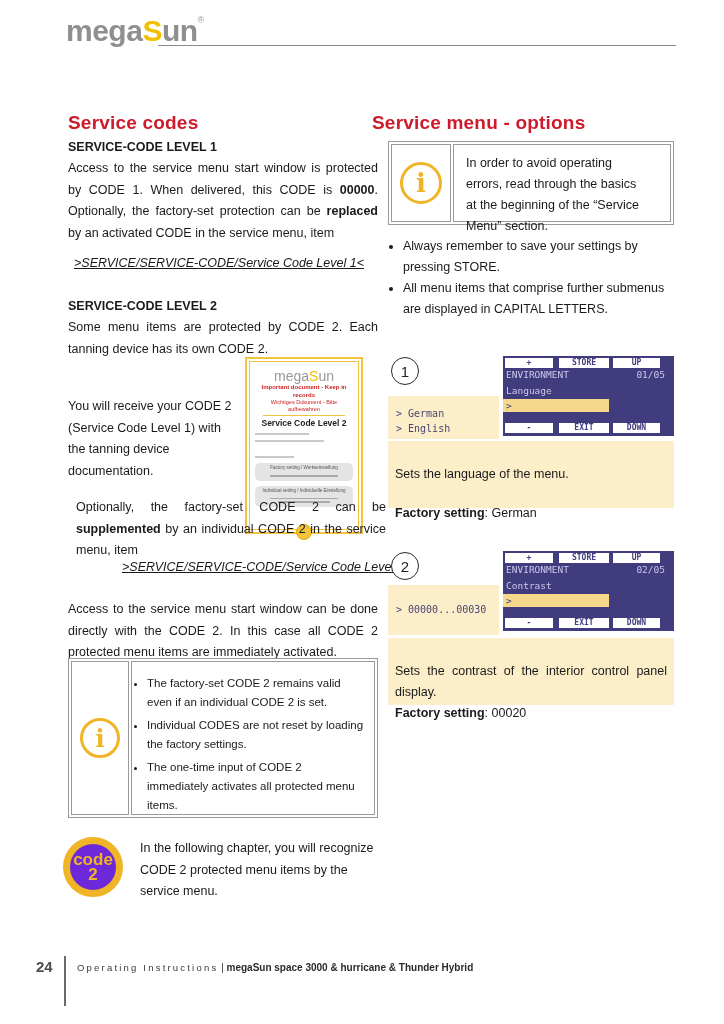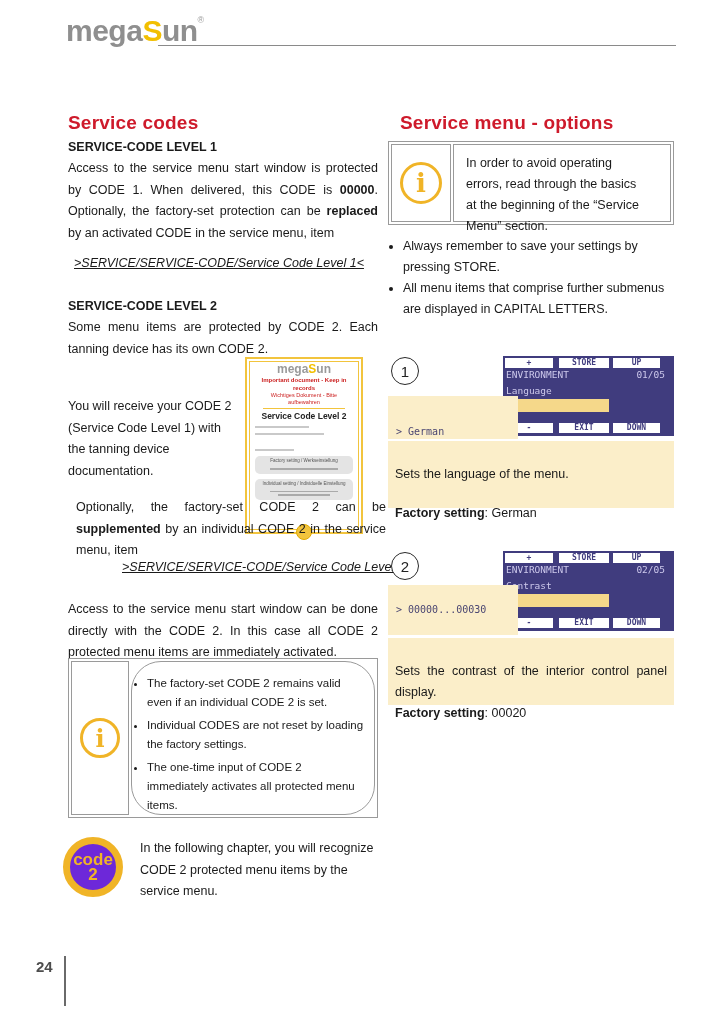--- a/index.html
+++ b/index.html
@@ -24,21 +24,21 @@
              display:flex;align-items:center;justify-content:center;
              font-family:"DejaVu Serif",serif;font-weight:bold;background:#fff;}
   
   .code2{position:absolute;width:46px;height:46px;border:7px solid #f0b427;border-radius:50%;
          background:#6d28d9;display:flex;flex-direction:column;align-items:center;justify-content:center;}
   .code2 .w1{color:#f0b427;font-weight:bold;font-size:17px;line-height:15px;letter-spacing:0;}
   .code2 .w2{color:#f0b427;font-weight:bold;font-size:17px;line-height:15px;}
   
   .card{position:absolute;left:245px;top:357px;width:118px;height:177px;border:2px solid #f2c43d;background:#fff;box-sizing:border-box;}
   .card-inner{position:absolute;left:2px;top:2px;right:2px;bottom:2px;border:1px solid #f2c43d;padding:3px 5px;box-sizing:border-box;}
-  .card-brand{text-align:center;font-size:12px;font-weight:bold;color:#9a9a9a;line-height:9px;}
+  .card-brand{text-align:center;font-size:14px;font-weight:normal;color:#9a9a9a;line-height:9px;margin-top:7px;}
   .card-brand .s{color:#f2bf00;}
   .card-red1{text-align:center;font-size:6px;font-weight:bold;color:#cc2222;line-height:8px;margin-top:2px;}
   .card-red2{text-align:center;font-size:5.5px;color:#cc2222;line-height:7px;}
   .card-div{border-top:1px solid #f2c43d;margin:2px 8px;}
   .card-title{text-align:center;font-size:8.5px;font-weight:bold;color:#222;margin:0 0 4px 0;}
   .card-line{height:2px;background:#c9c9c9;margin:5px 0;}
   .card-gray{background:#e4e4e4;border-radius:5px;padding:2px 3px;margin-top:5px;}
   .card-gray .lbl{text-align:center;font-size:4.5px;color:#555;line-height:6px;}
   .card-gray .bar{height:1.5px;background:#aaa;margin:4px 12px 2px 12px;}
   .card-seal{position:absolute;left:50%;bottom:-8px;transform:translateX(-50%);
@@ -47,23 +47,23 @@
   .numcircle{position:absolute;width:26px;height:26px;border:1.5px solid #2a2a2a;border-radius:50%;
              display:flex;align-items:center;justify-content:center;font-size:15px;color:#222;background:#fff;}
   .lcd{position:absolute;left:115px;top:0;width:171px;height:80px;background:#403c7e;
        font-family:"DejaVu Sans Mono",monospace;color:#cdc9ec;}
   .lcd .btn{position:absolute;height:10px;background:#fff;color:#403c7e;font-size:8px;font-weight:bold;
             text-align:center;line-height:10px;font-family:"DejaVu Sans Mono",monospace;}
   .lcd .row-title{position:absolute;left:3px;right:9px;top:13px;font-size:9.5px;display:flex;justify-content:space-between;}
   .lcd .row-line{position:absolute;left:3px;top:29px;font-size:9.5px;}
   .lcd .hl{position:absolute;left:0;top:43px;width:106px;height:13px;background:#f5d88a;color:#403c7e;
            font-size:9.5px;line-height:13px;padding-left:3px;box-sizing:border-box;}
-  .optbox{position:absolute;left:0;width:130px;background:#fbeec9;
+  .optbox{position:absolute;left:0;width:111px;background:#fbeec9;
           font-family:"DejaVu Sans Mono",monospace;font-size:10px;color:#4a4672;
-          padding:28px 0 0 8px;box-sizing:border-box;line-height:15px;}
+          padding:10px 0 0 8px;box-sizing:border-box;line-height:15px;}
   .descbox{position:absolute;left:0;width:286px;background:#fbeec9;font-size:12.5px;line-height:21px;
            padding:23px 7px 0 7px;box-sizing:border-box;text-align:justify;}
   .descbox .factory{margin-top:0;}
   .descbox b{font-weight:bold;}
   
   .bullets{position:absolute;font-size:12.5px;line-height:21px;margin:0;padding-left:15px;}
   .bullets li{margin:0;}
   .ibullets{margin:0;padding-left:13px;font-size:11.5px;line-height:19px;}
   
   .foot-num{position:absolute;left:36px;top:958px;font-size:15px;font-weight:bold;color:#4d4d4d;}
@@ -120,36 +120,36 @@
   <div class="para" style="left:76px;top:497px;width:310px;"><span>Optionally, the factory-set CODE 2 can be </span><b>supplemented</b><span> by an individual CODE 2 in the service menu, item</span></div>
 
   <div class="menulink" style="left:74px;top:560px;margin-left:48px;">&gt;SERVICE/SERVICE-CODE/Service Code Level 2&lt;</div>
 
   <div class="para" style="left:68px;top:599px;width:310px;">Access to the service menu start window can be done directly with the CODE 2. In this case all CODE 2 protected menu items are immediately activated.</div>
 
   <div class="infobox" style="left:68px;top:658px;width:310px;height:160px;">
     <div class="icell" style="width:56px;">
       <div class="info-icon" style="width:34px;height:34px;font-size:24px;">i</div>
     </div>
-    <div class="tcell" style="padding:12px 8px 0 2px;border-radius:30px;">
+    <div class="tcell" style="padding:12px 8px 0 2px;">
       <ul class="ibullets">
         <li style="margin-bottom:4px;">The factory-set CODE 2 remains valid even if an individual CODE 2 is set.</li>
         <li style="margin-bottom:4px;">Individual CODES are not reset by loading the factory settings.</li>
         <li>The one-time input of CODE 2 immediately activates all protected menu items.</li>
       </ul>
     </div>
   </div>
 
   <div class="code2" style="left:63px;top:837px;">
     <span class="w1">code</span>
     <span class="w2">2</span>
   </div>
   <div class="para" style="left:140px;top:838px;width:240px;text-align:left;">In the following chapter, you will recognize CODE 2 protected menu items by the service menu.</div>
 
-  <div class="col-heading" style="left:400px;top:112px;">Service menu - options</div>
+  <div class="col-heading" style="left:372px;top:112px;">Service menu - options</div>
 
   <div class="infobox" style="left:388px;top:141px;width:286px;height:84px;">
     <div class="icell" style="width:58px;">
       <div class="info-icon" style="width:36px;height:36px;font-size:26px;">i</div>
     </div>
     <div class="tcell" style="padding:8px 22px 0 12px;font-size:12.5px;line-height:21px;">In order to avoid operating errors, read through the basics at the beginning of the “Service Menu” section.</div>
   </div>
 
   <ul class="bullets" style="left:388px;top:236px;width:282px;">
     <li>Always remember to save your settings by pressing STORE.</li>
@@ -202,14 +202,15 @@
       <div>&gt; 00000...00030</div>
     </div>
     <div class="descbox" style="top:87px;height:67px;">
       <div>Sets the contrast of the interior control panel display.</div>
       <div class="factory"><b>Factory setting</b><span>: 00020</span></div>
     </div>
   </div>
 
   <div class="foot-num">24</div>
   <div class="foot-line"></div>
+  <div class="footer-text"><span class="t1">Operating Instructions</span>&nbsp;<span>|</span>&nbsp;<span class="t2">megaSun space 3000 &amp; hurricane &amp; Thunder Hybrid</span></div>
 
 </div>
 
 </body></html>

